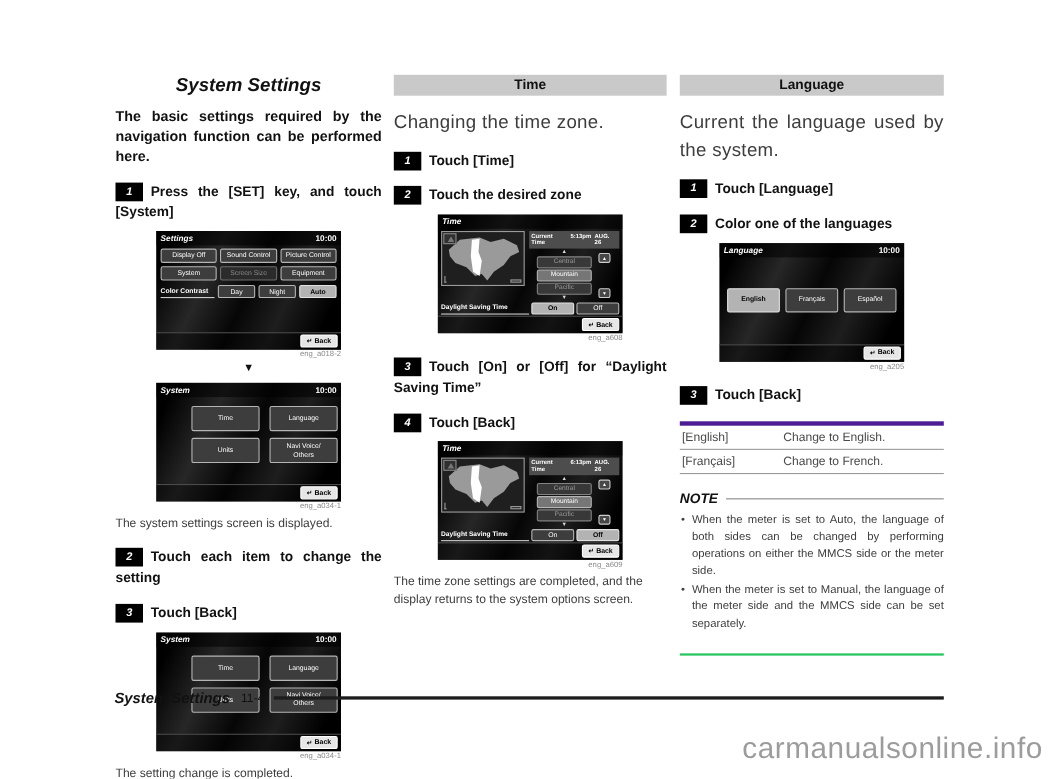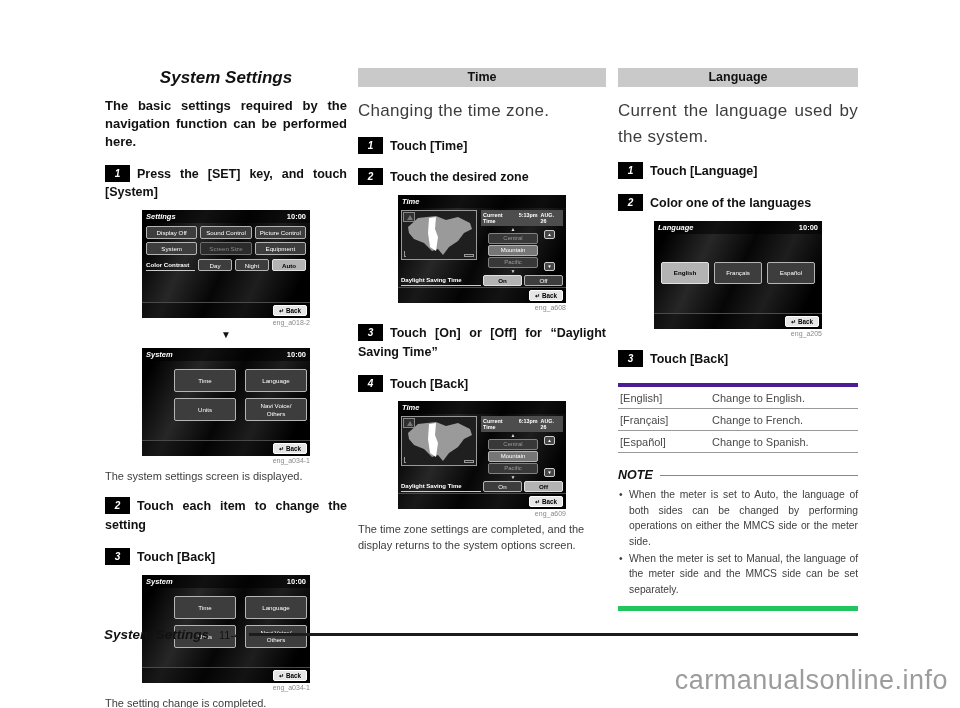--- a/index.html
+++ b/index.html
@@ -31,21 +31,21 @@
   
   .lang-table { margin-top:15px; border-top:4px solid #4c1d95; }
   .trow { display:flex; border-bottom:1px solid #999; padding:5px 2px 4px; font-size:11px; color:#4a4a4a; }
   .tkey { width:92px; }
   .tval { flex:1; }
 
   
   .note-head { display:flex; align-items:center; margin-top:15px; }
   .note-title { font-weight:bold; font-style:italic; font-size:12.5px; margin-right:7px; }
   .rule { flex:1; border-top:1px solid #888; }
-  .note-list { list-style:none; margin-top:5px; border-bottom:5px solid #22c55e; padding-bottom:9px; }
+  .note-list { list-style:none; margin-top:5px; border-bottom:2px solid #22c55e; padding-bottom:19px; }
   .note-list li { font-size:10.3px; color:#3d3d3d; line-height:1.5; padding-left:11px; position:relative; text-align:justify; margin-top:2px; }
   .note-list li::before { content:"\2022"; position:absolute; left:1px; top:0; font-size:10.3px; }
 
   
   .footer { position:absolute; left:104px; top:627px; width:754px; display:flex; align-items:center; }
   .footer-title { font-weight:bold; font-style:italic; font-size:13.5px; }
   .footer-page  { font-size:11px; margin-left:10px; }
   .footer-rule  { flex:1; height:3px; background:#1c1c1c; margin-left:9px; }
   .watermark { position:absolute; right:12px; top:665px; font-size:27px; color:#9c9c9c; letter-spacing:.5px; }
 
@@ -349,24 +349,20 @@
 
     <div class="lang-table">
       <div class="trow">
         <span class="tkey">[English]</span>
         <span class="tval">Change to English.</span>
       </div>
       <div class="trow">
         <span class="tkey">[Français]</span>
         <span class="tval">Change to French.</span>
       </div>
-      <div class="trow">
-        <span class="tkey">[Español]</span>
-        <span class="tval">Change to Spanish.</span>
-      </div>
     </div>
 
     <div class="note-head">
       <span class="note-title">NOTE</span>
       <span class="rule"></span>
     </div>
     <ul class="note-list">
       <li>When the meter is set to Auto, the language of both sides can be changed by performing operations on either the MMCS side or the meter side.</li>
       <li>When the meter is set to Manual, the language of the meter side and the MMCS side can be set separately.</li>
     </ul>

